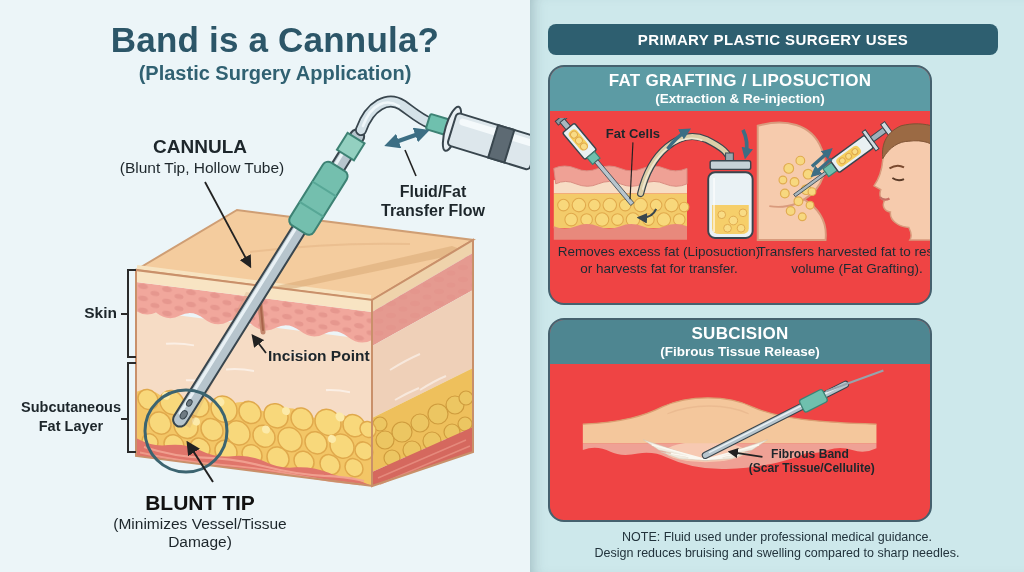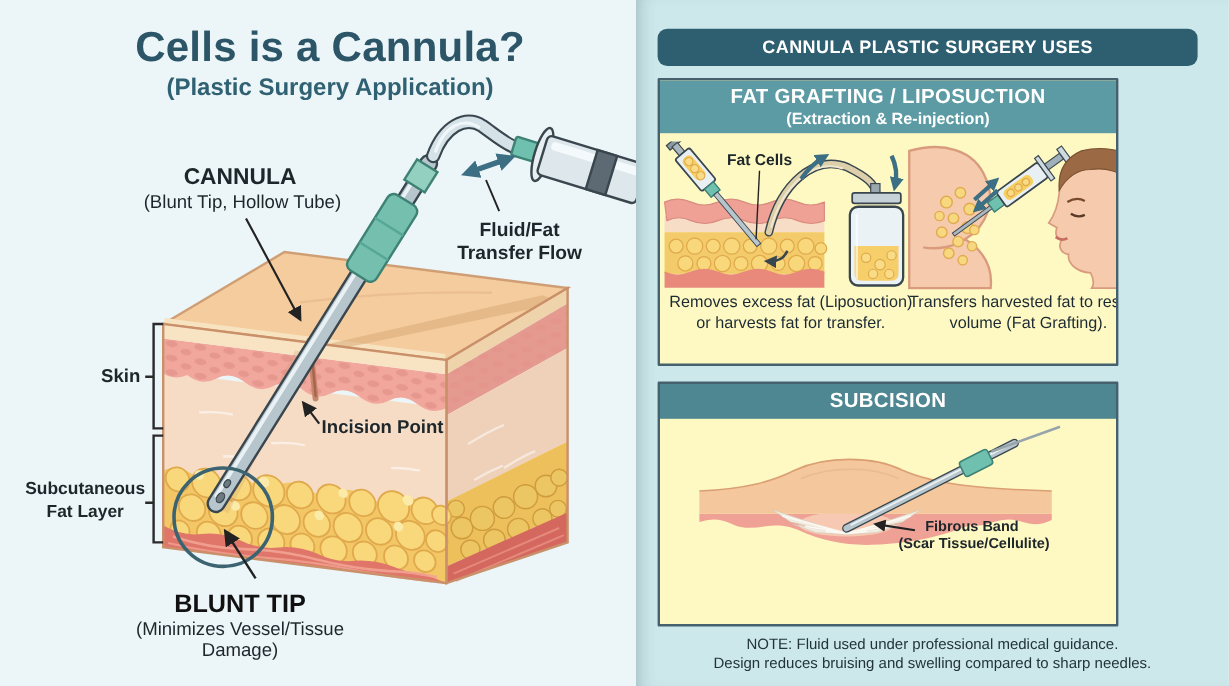--- a/index.html
+++ b/index.html
@@ -10,22 +10,22 @@
   .right-col{position:absolute;left:530px;top:0;width:494px;height:572px;background:#cde8eb;
              box-shadow:inset 12px 0 16px -12px rgba(40,70,80,.35);}
   .l-title{position:absolute;left:15px;top:20px;width:520px;text-align:center;
            font-size:35px;font-weight:800;color:#2c5668;letter-spacing:.2px;}
   .l-sub{position:absolute;left:15px;top:62px;width:520px;text-align:center;
          font-size:20px;font-weight:600;color:#306172;}
   .l-svg{position:absolute;left:0;top:0;}
   .r-header{position:absolute;left:18px;top:24px;width:450px;height:31px;background:#2e5f70;
             border-radius:8px;color:#fff;font-weight:800;font-size:15px;letter-spacing:.4px;
             display:flex;align-items:center;justify-content:center;}
-  .panel{position:absolute;left:18px;width:384px;background:#fef9c3;border:2px solid #45616e;
-         border-radius:1px;overflow:hidden;}
+  .panel{position:absolute;left:18px;width:384px;background:#ef4444;border:2px solid #45616e;
+         border-radius:16px;overflow:hidden;}
   .panel1{top:65px;height:240px;}
   .panel2{top:318px;height:204px;}
   .p-head{text-align:center;color:#fff;padding:4px 0 5px;}
   .p-head.p1{background:#5c9ba4;}
   .p-head.p2{background:#4e8691;}
   .p-title{font-size:17px;font-weight:800;letter-spacing:.3px;line-height:1.15;}
   .p-subtitle{font-size:13.5px;font-weight:700;line-height:1.15;}
   .p1-body{display:flex;}
   .p1-body figure{margin:4px;width:50%;display:flex;flex-direction:column;align-items:center;padding-top:3px;padding-left:20px;}
   figcaption,.p2-caption{font-size:13.5px;font-weight:500;color:#1c2b33;text-align:center;
@@ -38,21 +38,21 @@
           color:#22333c;line-height:1.3;font-weight:500;}
   .r-note b{font-weight:400;}
   svg text{font-family:"Liberation Sans","DejaVu Sans",sans-serif;}
 </style>
 </head>
 <body>
 
 <div class="stage">
 
   <div class="left-col">
-    <div class="l-title">Cells is a Cannula?</div>
+    <div class="l-title">Band is a Cannula?</div>
     <div class="l-sub">(Plastic Surgery Application)</div>
 
     <svg class="l-svg" width="530" height="572" viewBox="0 0 530 572">
       <defs>
         <marker id="mk-b" viewBox="0 0 10 10" refX="8" refY="5" markerWidth="7" markerHeight="7" orient="auto-start-reverse">
           <path d="M0,0 L10,5 L0,10 z" fill="#222"></path>
         </marker>
         <marker id="mk-t" viewBox="0 0 10 10" refX="6" refY="5" markerWidth="3.4" markerHeight="3.4" orient="auto-start-reverse">
           <path d="M0,0 L10,5 L0,10 z" fill="#3c6e84"></path>
         </marker>
@@ -199,21 +199,21 @@
 
       <text x="200" y="510" text-anchor="middle" font-size="21" font-weight="800" fill="#111">BLUNT TIP</text>
       <text x="200" y="529" text-anchor="middle" font-size="15.5" font-weight="500" fill="#1d262b">(Minimizes Vessel/Tissue</text>
       <text x="200" y="547" text-anchor="middle" font-size="15.5" font-weight="500" fill="#1d262b">Damage)</text>
       <line x1="213" y1="482" x2="188" y2="443" stroke="#222" stroke-width="2" marker-end="url(#mk-b)"></line>
     </svg>
   </div>
 
   <div class="right-col">
     <div class="r-header">
-      <span>CANNULA PLASTIC SURGERY USES</span>
+      <span>PRIMARY PLASTIC SURGERY USES</span>
     </div>
 
     <section class="panel panel1">
       <div class="p-head p1">
         <div class="p-title">FAT GRAFTING / LIPOSUCTION</div>
         <div class="p-subtitle">(Extraction &amp; Re-injection)</div>
       </div>
       <div class="p1-body">
         <figure>
           <svg width="222" height="124" viewBox="0 0 230 128">
@@ -336,20 +336,21 @@
             </g>
           </svg>
           <figcaption class="cap-r">Transfers harvested fat to restore volume (Fat Grafting).</figcaption>
         </figure>
       </div>
     </section>
 
     <section class="panel panel2">
       <div class="p-head p2">
         <div class="p-title">SUBCISION</div>
+        <div class="p-subtitle">(Fibrous Tissue Release)</div>
       </div>
       <div class="p2-body">
         <svg width="440" height="114" viewBox="0 0 440 114">
           <defs>
             <marker id="c-b" viewBox="0 0 10 10" refX="8" refY="5" markerWidth="6" markerHeight="6" orient="auto-start-reverse">
               <path d="M0,0 L10,5 L0,10 z" fill="#222"></path>
             </marker>
           </defs>
           <path d="M38,78 L378,78 L378,84 q-14,7 -28,2 q-14,-5 -28,0 q-12,5 -24,3 C282,96 252,106 204,108 Q166,109 134,94 C126,90 114,88 102,90 q-20,4 -32,-2 q-16,-8 -32,-2 Z" fill="#efa195"></path>
           <ellipse cx="180" cy="88" rx="46" ry="12" fill="#f7c9b2"></ellipse>

